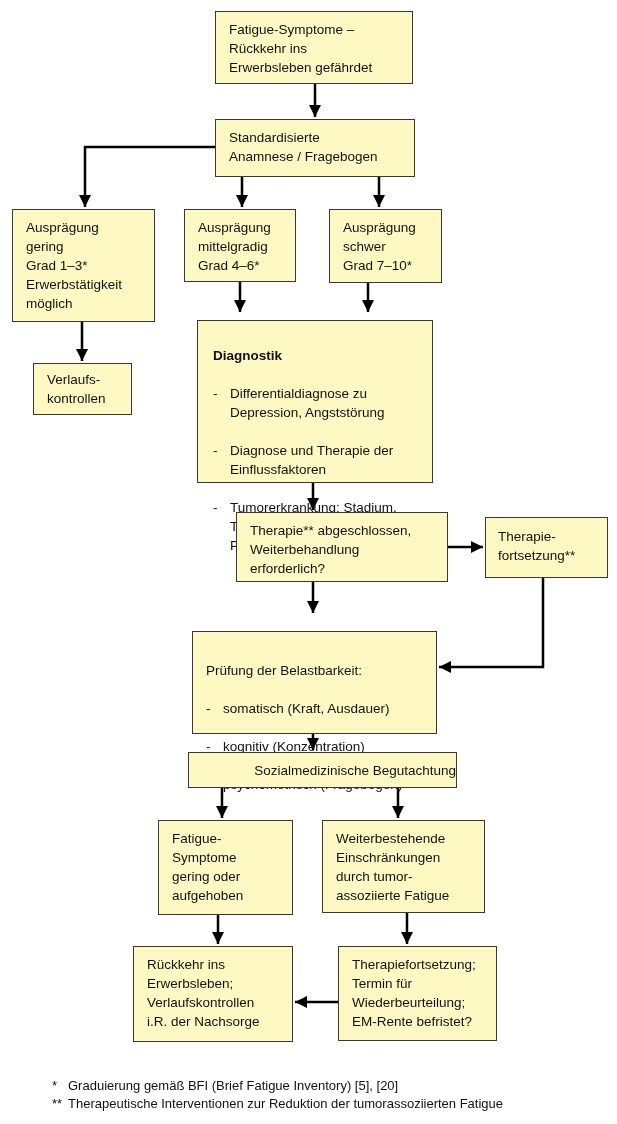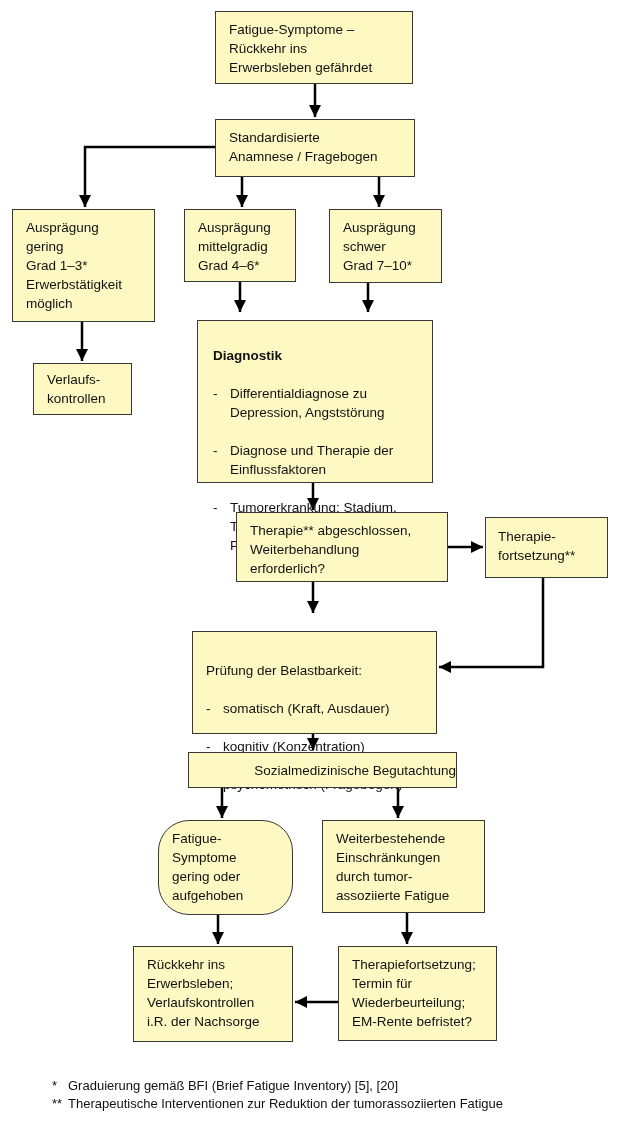--- a/index.html
+++ b/index.html
@@ -128,21 +128,21 @@
       <span class="it">kognitiv (Konzentration)</span>
     </div>
     <div class="li">
       <span class="dash">-</span>
       <span class="it">psychometrisch (Fragebogen)</span>
     </div>
   </div>
 
   <div class="box center" style="left:179px; top:752px; width:269px; height:36px; padding-top:8px;">Sozialmedizinische Begutachtung</div>
 
-  <div class="box pad" style="left:158px; top:820px; width:135px; height:95px;border-radius:31px;">Fatigue-
+  <div class="box pad" style="left:158px; top:820px; width:135px; height:95px;">Fatigue-
 Symptome
 gering oder
 aufgehoben</div>
 
   <div class="box" style="left:322px; top:820px; width:163px; height:93px; padding:8px 4px 4px 13px;">Weiterbestehende
 Einschränkungen
 durch tumor-
 assoziierte Fatigue</div>
 
   <div class="box pad" style="left:133px; top:946px; width:160px; height:96px;">Rückkehr ins

